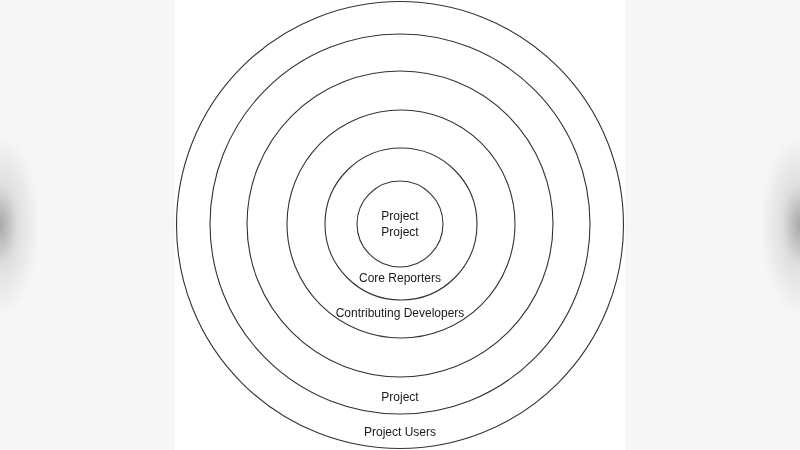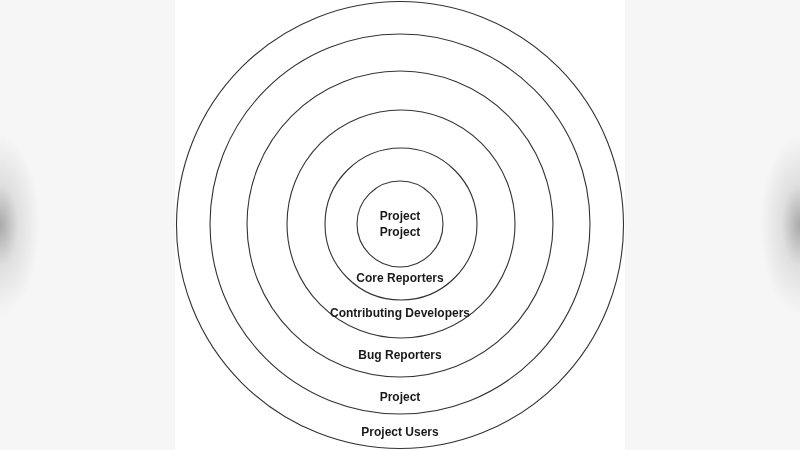--- a/index.html
+++ b/index.html
@@ -18,21 +18,21 @@
     .side.right { right: 0;
       background: radial-gradient(ellipse 40px 90px at 175px 225px, rgba(160,160,160,0.9) 0%, rgba(200,200,200,0.5) 45%, rgba(246,246,246,0) 100%), #f6f6f6;
     }
     .canvas {
       position: absolute; left: 175px; top: 0; width: 450px; height: 450px;
       background: #ffffff;
     }
     svg { position: absolute; left: 0; top: 0; }
     .label {
       position: absolute; width: 300px; left: 75px;
-      text-align: center; color: #1a1a1a; font-size: 12px; line-height: 16px; font-weight: bold;
+      text-align: center; color: #1a1a1a; font-size: 12px; line-height: 16px;
     }
   </style>
 </head>
 <body>
 
 <div class="side left"></div>
 <div class="side right"></div>
 
 <div class="canvas">
   <svg width="450" height="450" viewBox="0 0 450 450">
@@ -43,16 +43,15 @@
     <circle cx="226" cy="224" r="76" fill="none" stroke="#333" stroke-width="1.1"></circle>
     <circle cx="225" cy="224" r="43" fill="none" stroke="#333" stroke-width="1.1"></circle>
   </svg>
 
   <div class="label" style="top:208px;">
     <div>Project</div>
     <div>Project</div>
   </div>
   <div class="label" style="top:270px;">Core Reporters</div>
   <div class="label" style="top:305px;">Contributing Developers</div>
-  <div class="label" style="top:347px;">Bug Reporters</div>
   <div class="label" style="top:389px;">Project</div>
   <div class="label" style="top:424px;">Project Users</div>
 </div>
 
 </body></html>

